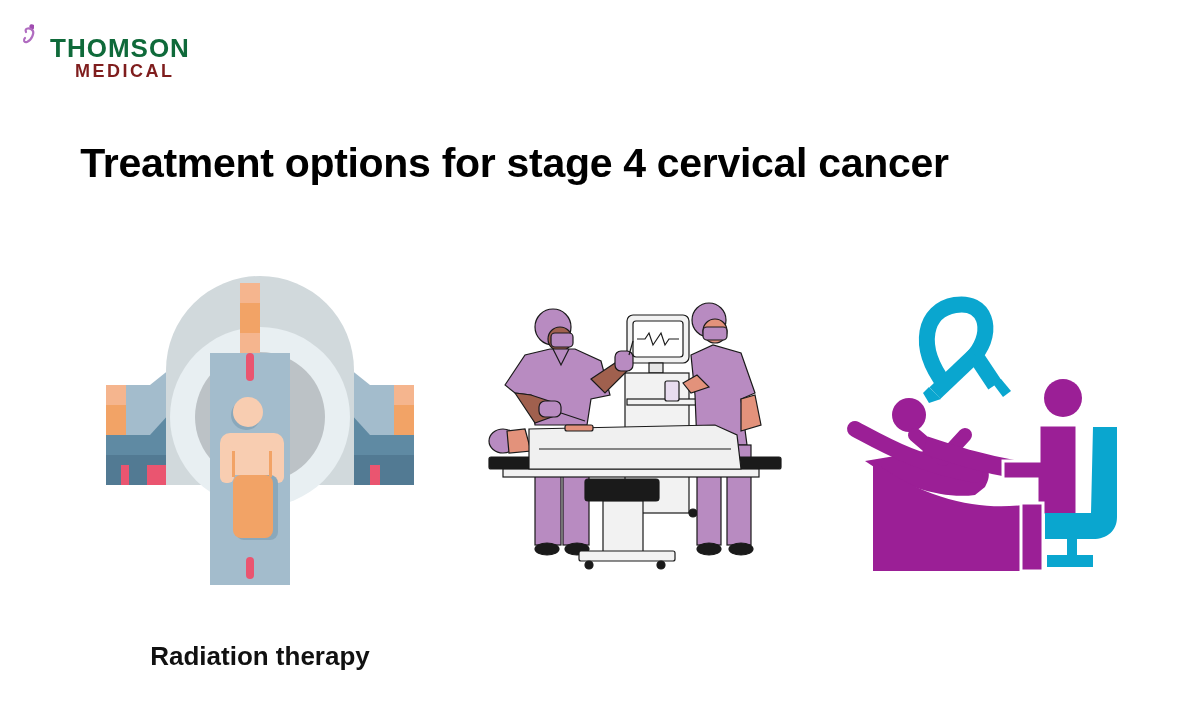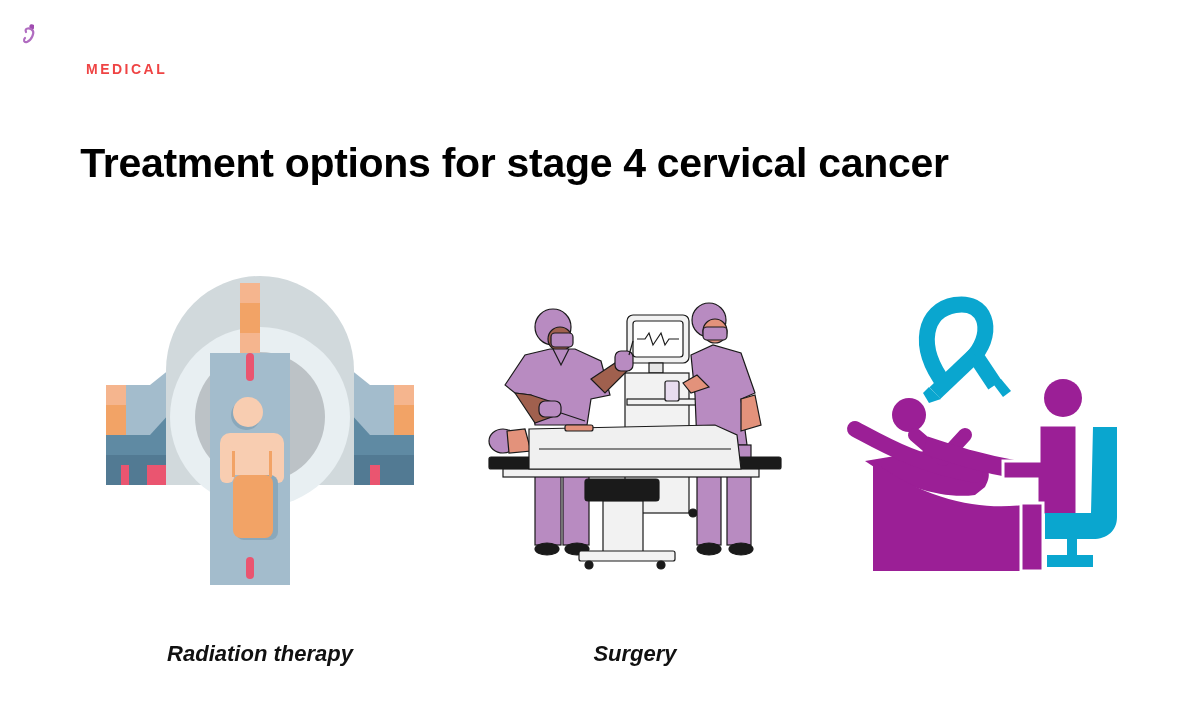--- a/index.html
+++ b/index.html
@@ -2,41 +2,42 @@
 <html><head>
   <meta charset="utf-8">
   <style>
     * { margin: 0; padding: 0; box-sizing: border-box; }
     html, body { width: 1200px; height: 720px; background: #ffffff; overflow: hidden; }
     body { position: relative; font-family: "Liberation Sans", "DejaVu Sans", sans-serif; color: #000; }
 
     .logo { position: absolute; left: 22px; top: 22px; width: 200px; height: 60px; }
     .logo .butterfly { position: absolute; left: 0; top: 0; width: 24px; height: 24px; }
     .logo .brand-top { position: absolute; left: 28px; top: 13px; font-weight: 700; font-size: 26px; letter-spacing: 1px; color: #0f6a3a; line-height: 1; }
-    .logo .brand-bottom { position: absolute; left: 64px; top: 40px; font-weight: 700; font-size: 14px; letter-spacing: 2.5px; color: #ef4444; line-height: 1; }
+    .logo .brand-bottom { position: absolute; left: 53px; top: 40px; font-weight: 700; font-size: 18px; letter-spacing: 2.5px; color: #7f1d1d; line-height: 1; }
 
     .title { position: absolute; left: 0; top: 140px; width: 1029px; text-align: center; font-weight: 700; font-size: 41px; color: #000; letter-spacing: -0.3px; }
 
     .option { position: absolute; top: 275px; width: 340px; height: 420px; }
     .option .illus { position: absolute; left: 0; top: 0; width: 340px; height: 310px; }
     .option .illus svg { width: 100%; height: 100%; }
-    .option .label { position: absolute; left: 0; top: 366px; width: 340px; text-align: center; font-weight: 700; font-size: 22px; color: #111; font-style: italic; }
+    .option .label { position: absolute; left: 0; top: 366px; width: 340px; text-align: center; font-weight: 700; font-size: 26px; color: #111; }
 
     #opt-radiation { left: 90px; }
     #opt-surgery { left: 465px; }
     #opt-palliative { left: 825px; }
   </style>
 </head>
 <body>
 
 <div class="logo">
   <svg class="butterfly" viewBox="0 0 24 24">
     <path d="M12 3 C 9 1, 6 3, 8 7 C 9 9, 12 8, 12 6" fill="#a04bb0"></path>
     <path d="M4 10 C 2 6, 8 5, 11 9 C 12 11, 10 18, 5 20 C 2 21, 1 18, 3 16" fill="none" stroke="#b06cc0" stroke-width="2.2" stroke-linecap="round"></path>
   </svg>
+  <span class="brand-top">THOMSON</span>
   <span class="brand-bottom">MEDICAL</span>
 </div>
 
 <h1 class="title">Treatment options for stage 4 cervical cancer</h1>
 
 <div class="option" id="opt-radiation">
   <div class="illus">
     <svg viewBox="0 0 340 310">
 
       <polygon points="16,110 60,110 110,70 110,210 16,210" fill="#a3bccc"></polygon>
@@ -133,21 +134,20 @@
       <circle cx="124" cy="290" r="4" fill="#1a1a1a"></circle>
       <circle cx="196" cy="290" r="4" fill="#1a1a1a"></circle>
 
       <ellipse cx="38" cy="166" rx="14" ry="12" fill="#b88bc1"></ellipse>
       <path d="M42,156 L60,154 L66,176 L44,178 Z" fill="#e3927b"></path>
       <path d="M64,154 L250,150 L272,160 L276,194 L64,194 Z" fill="#f0f0f0"></path>
       <line x1="74" y1="174" x2="266" y2="174"></line>
       <rect x="100" y="150" width="28" height="6" rx="2" fill="#e3927b"></rect>
     </svg>
   </div>
-  <div class="label">Surgery</div>
 </div>
 
 <div class="option" id="opt-palliative">
   <div class="illus">
     <svg viewBox="0 0 340 310">
 
       <g>
         <path d="M120,110 C 90,70 100,35 130,30 C 160,25 170,55 150,80 L 170,110" fill="none" stroke="#0aa6cf" stroke-width="16" stroke-linecap="butt"></path>
         <path d="M150,80 L 110,118" fill="none" stroke="#0aa6cf" stroke-width="16"></path>
         <polygon points="104,112 116,124 104,128 98,118" fill="#0aa6cf"></polygon>

